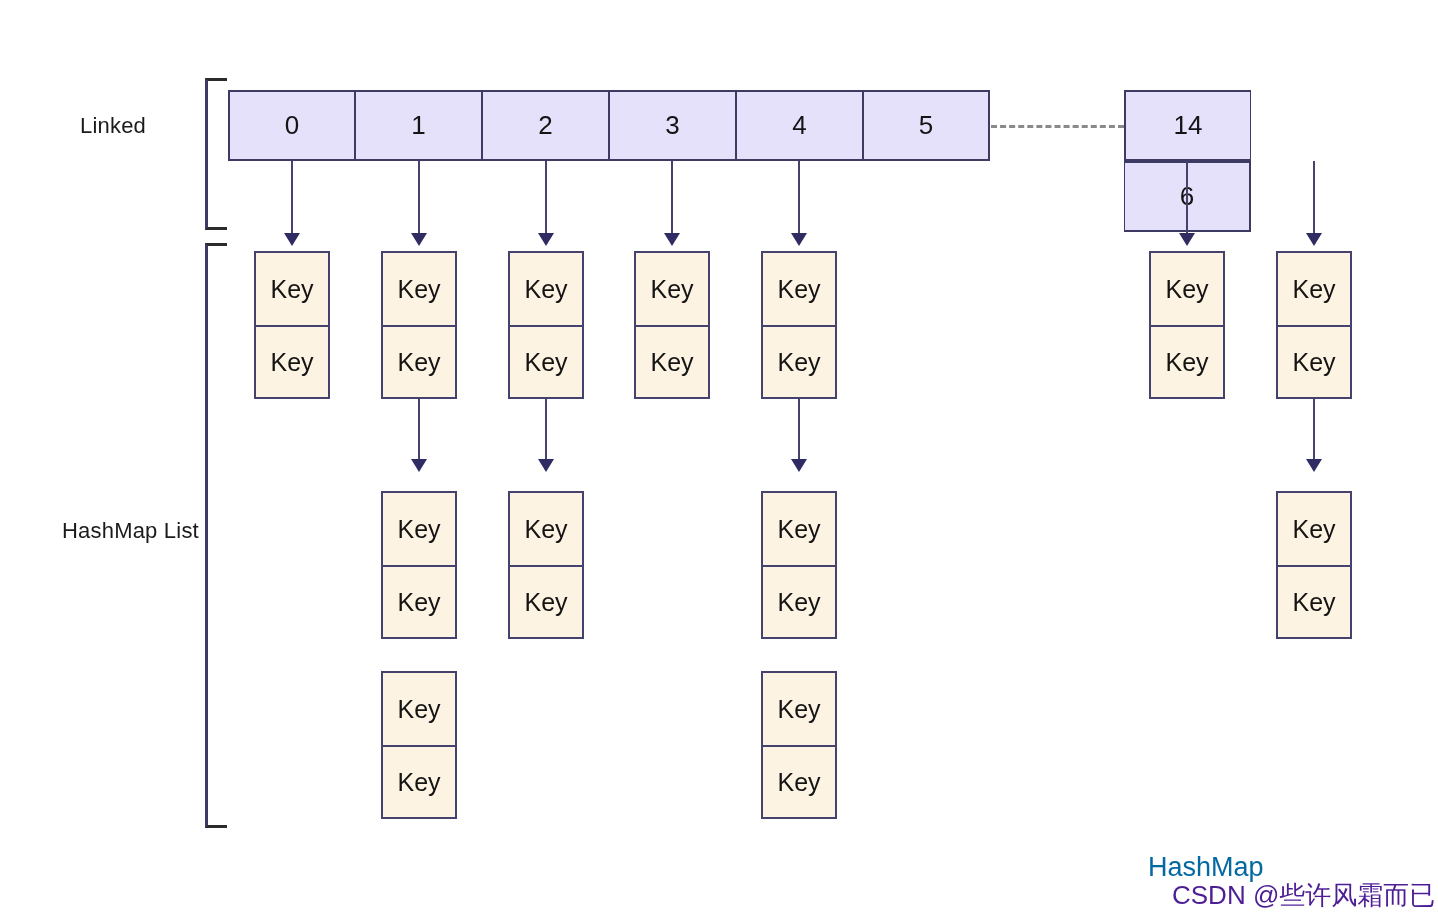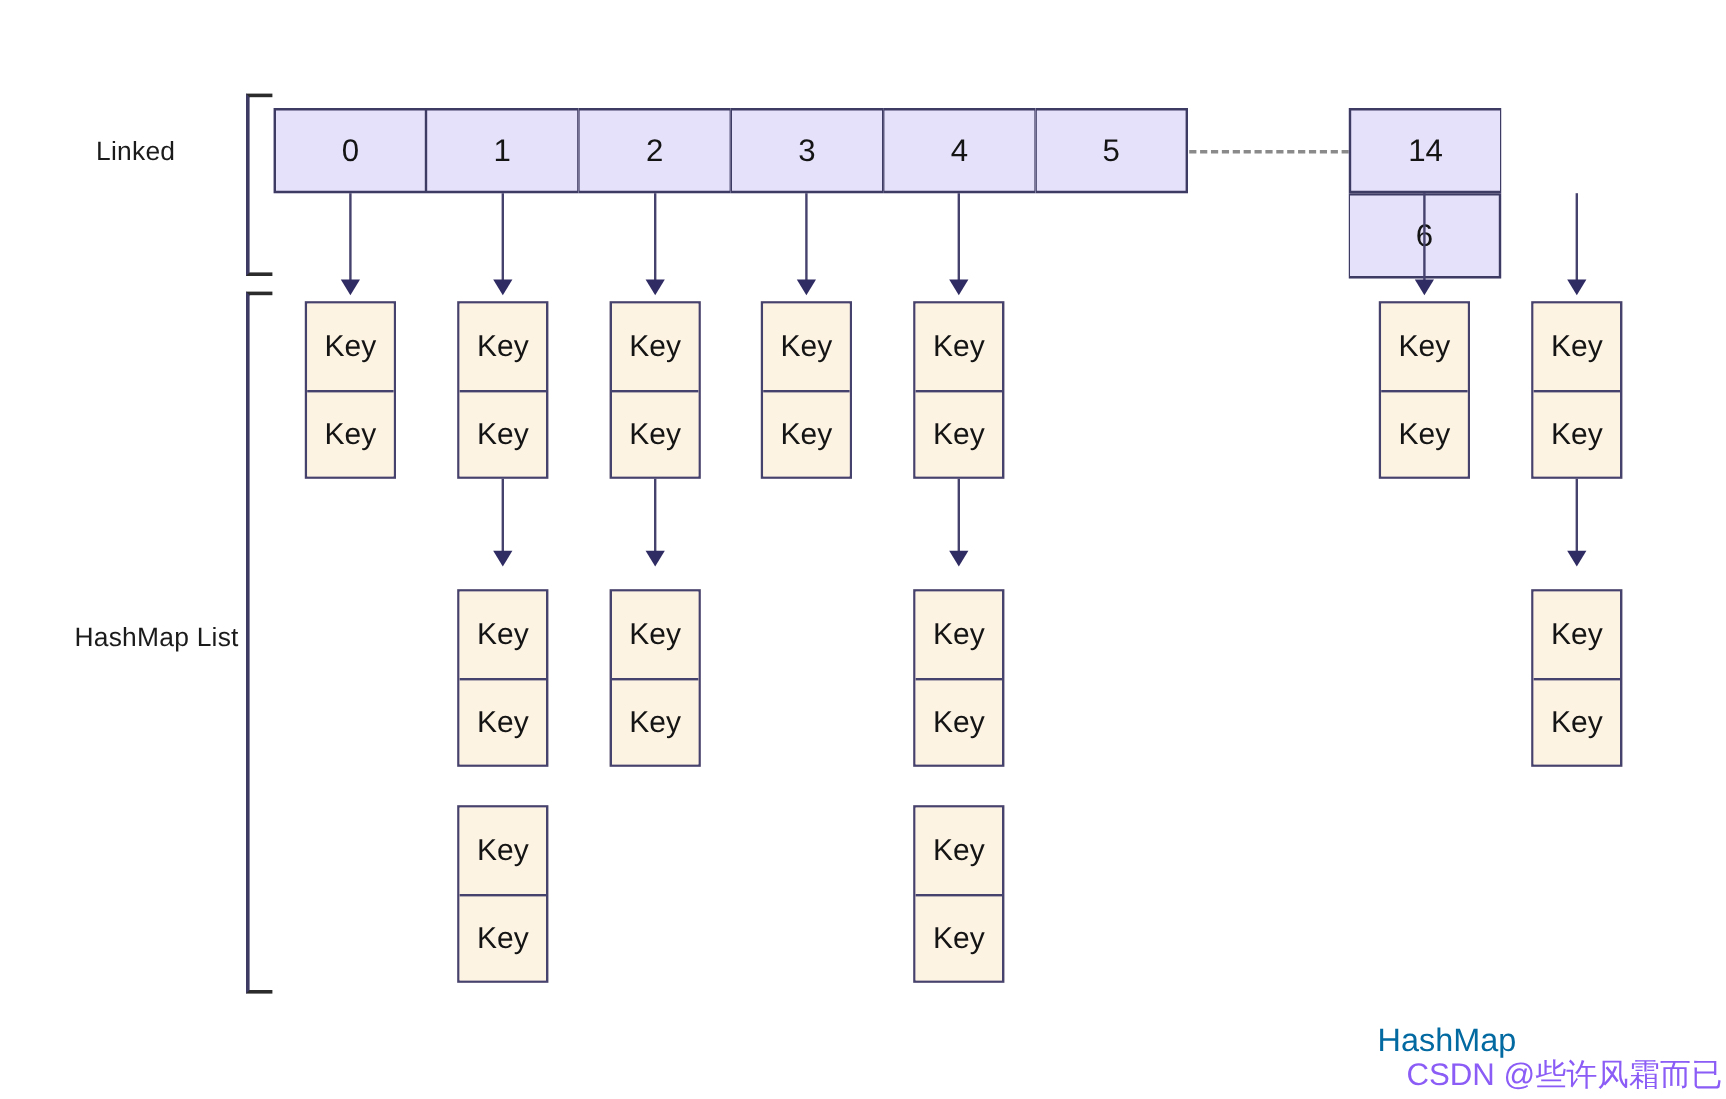--- a/index.html
+++ b/index.html
@@ -118,21 +118,21 @@
     top: 852px;
     font-size: 27px;
     color: #0369a1;
     white-space: nowrap;
   }
   #watermark {
     position: absolute;
     left: 1172px;
     top: 878px;
     font-size: 26px;
-    color: #8b5cf6;
+    color: #4c1d95;
     white-space: nowrap;
   }
 </style>
 </head>
 <body>
 
 <div id="stage">
 
   <div class="side-label" id="label-bucket">Linked</div>
 

